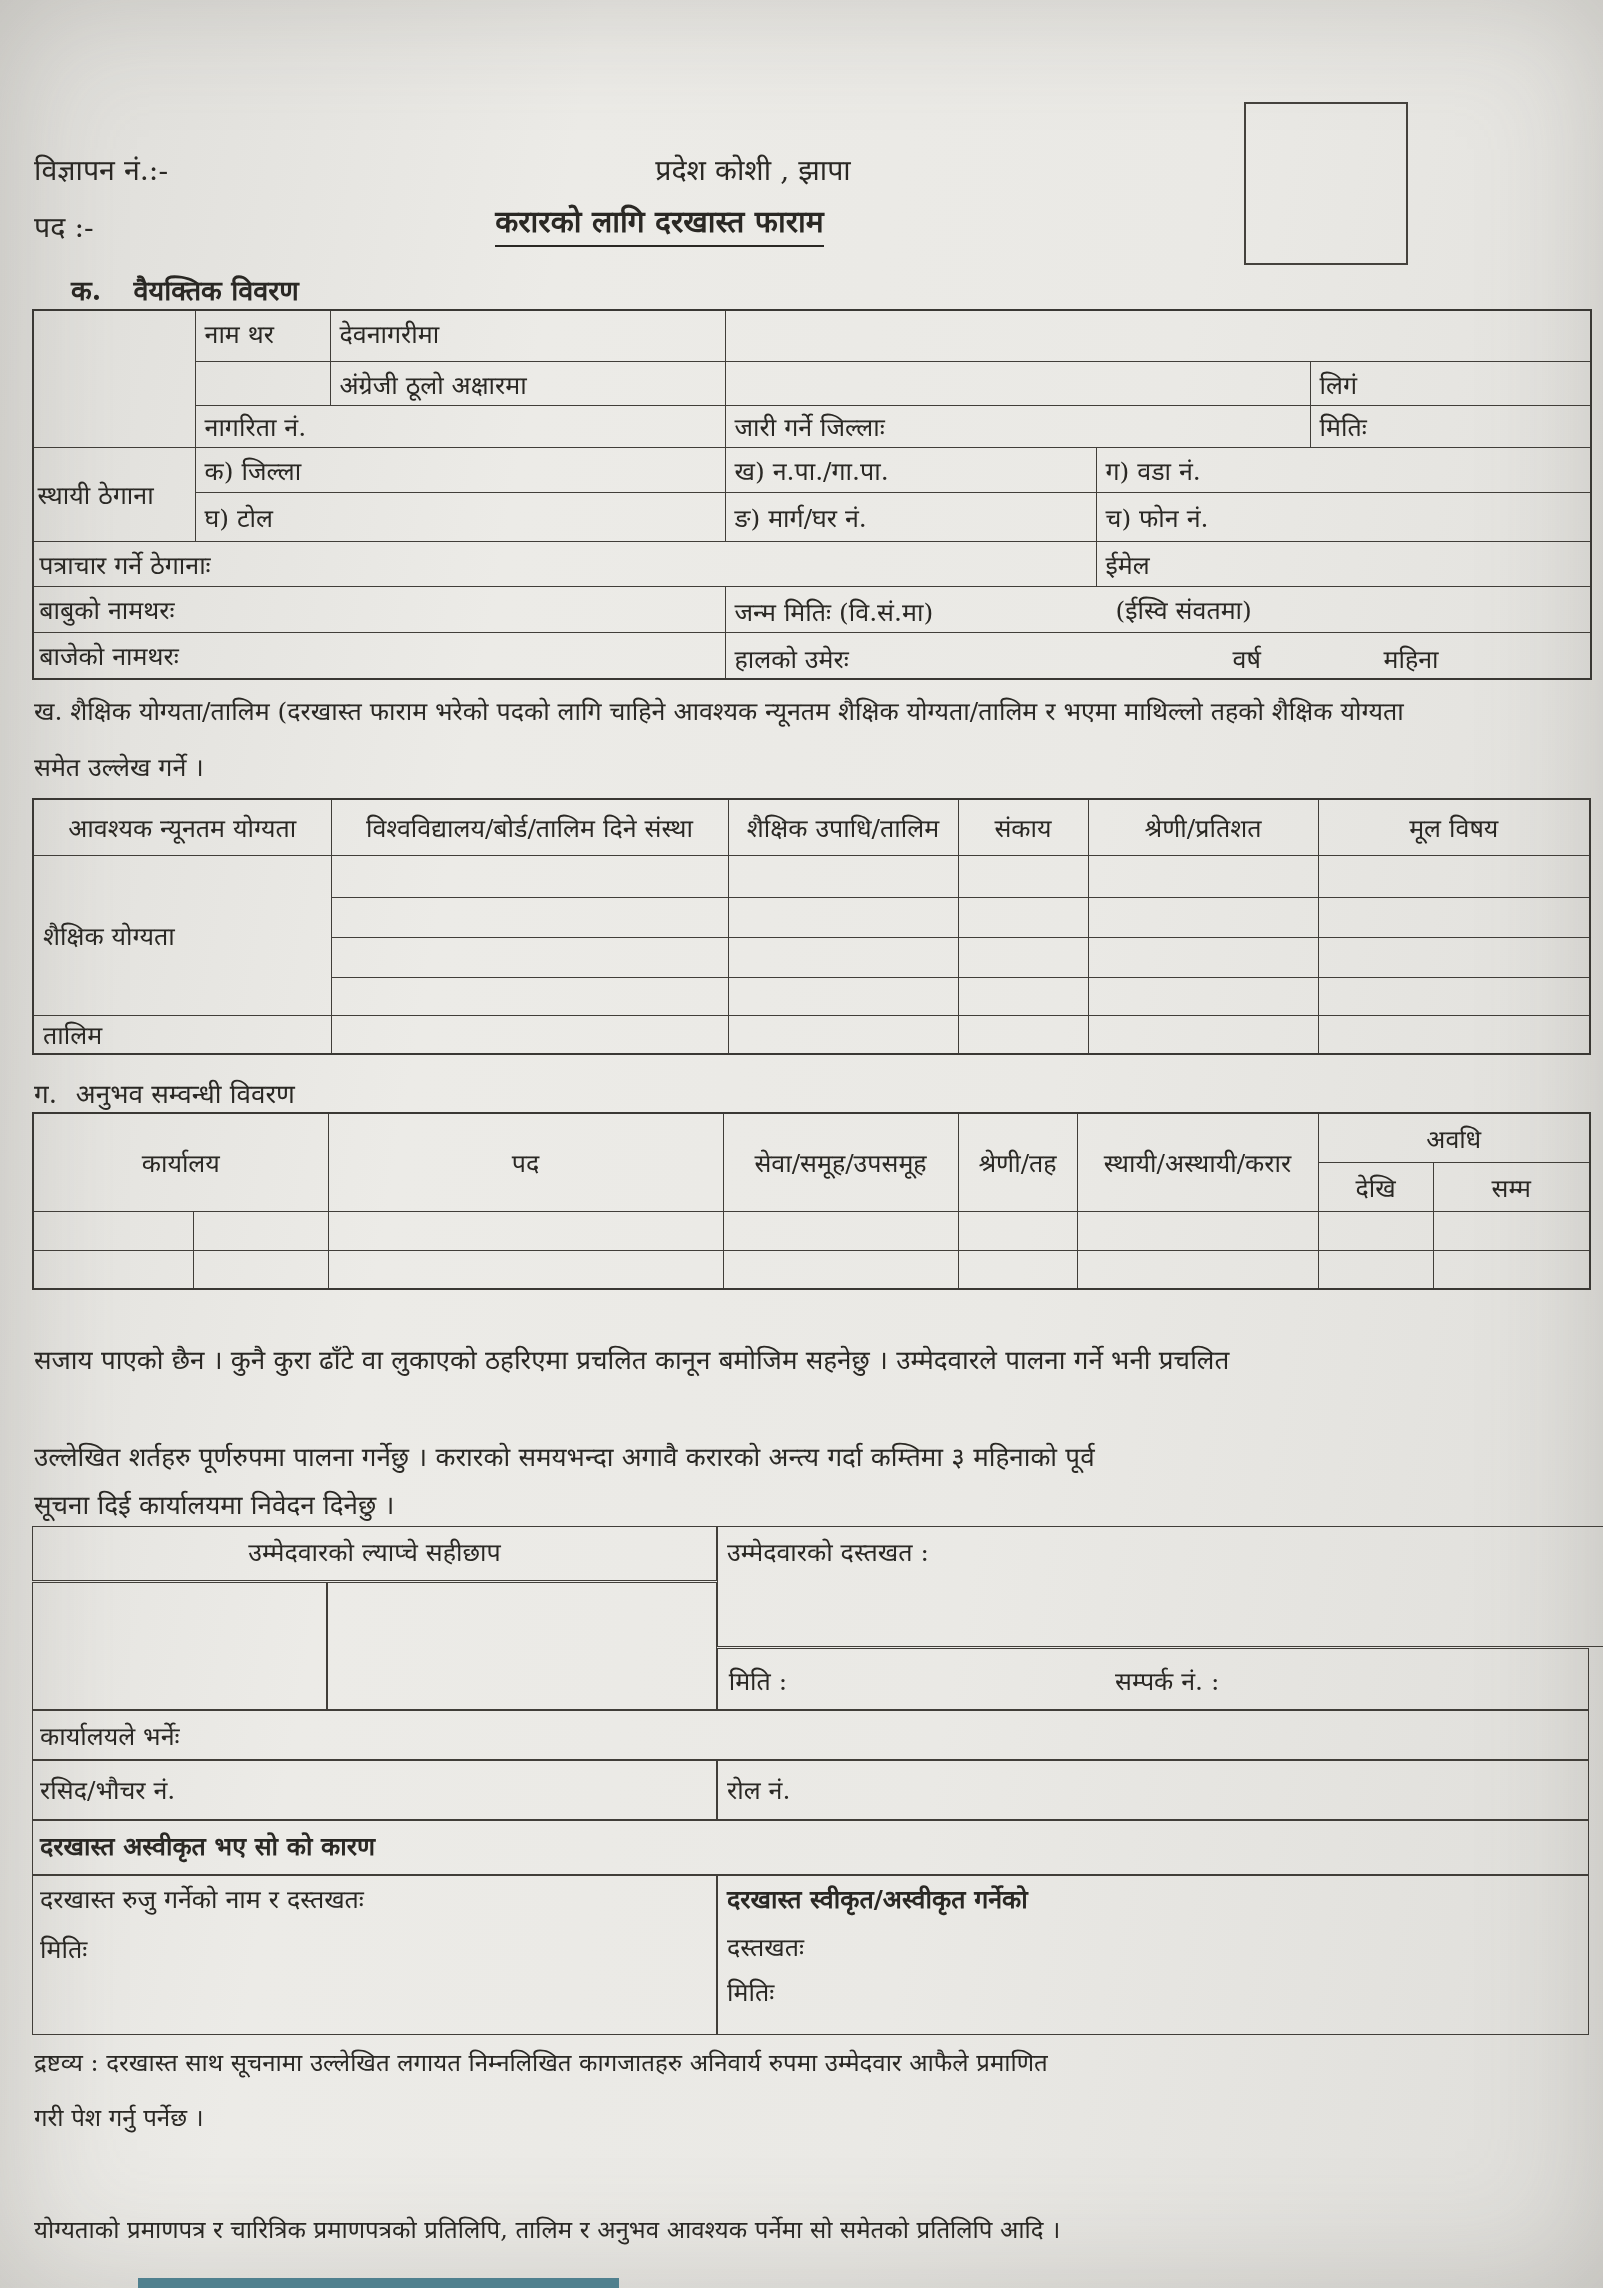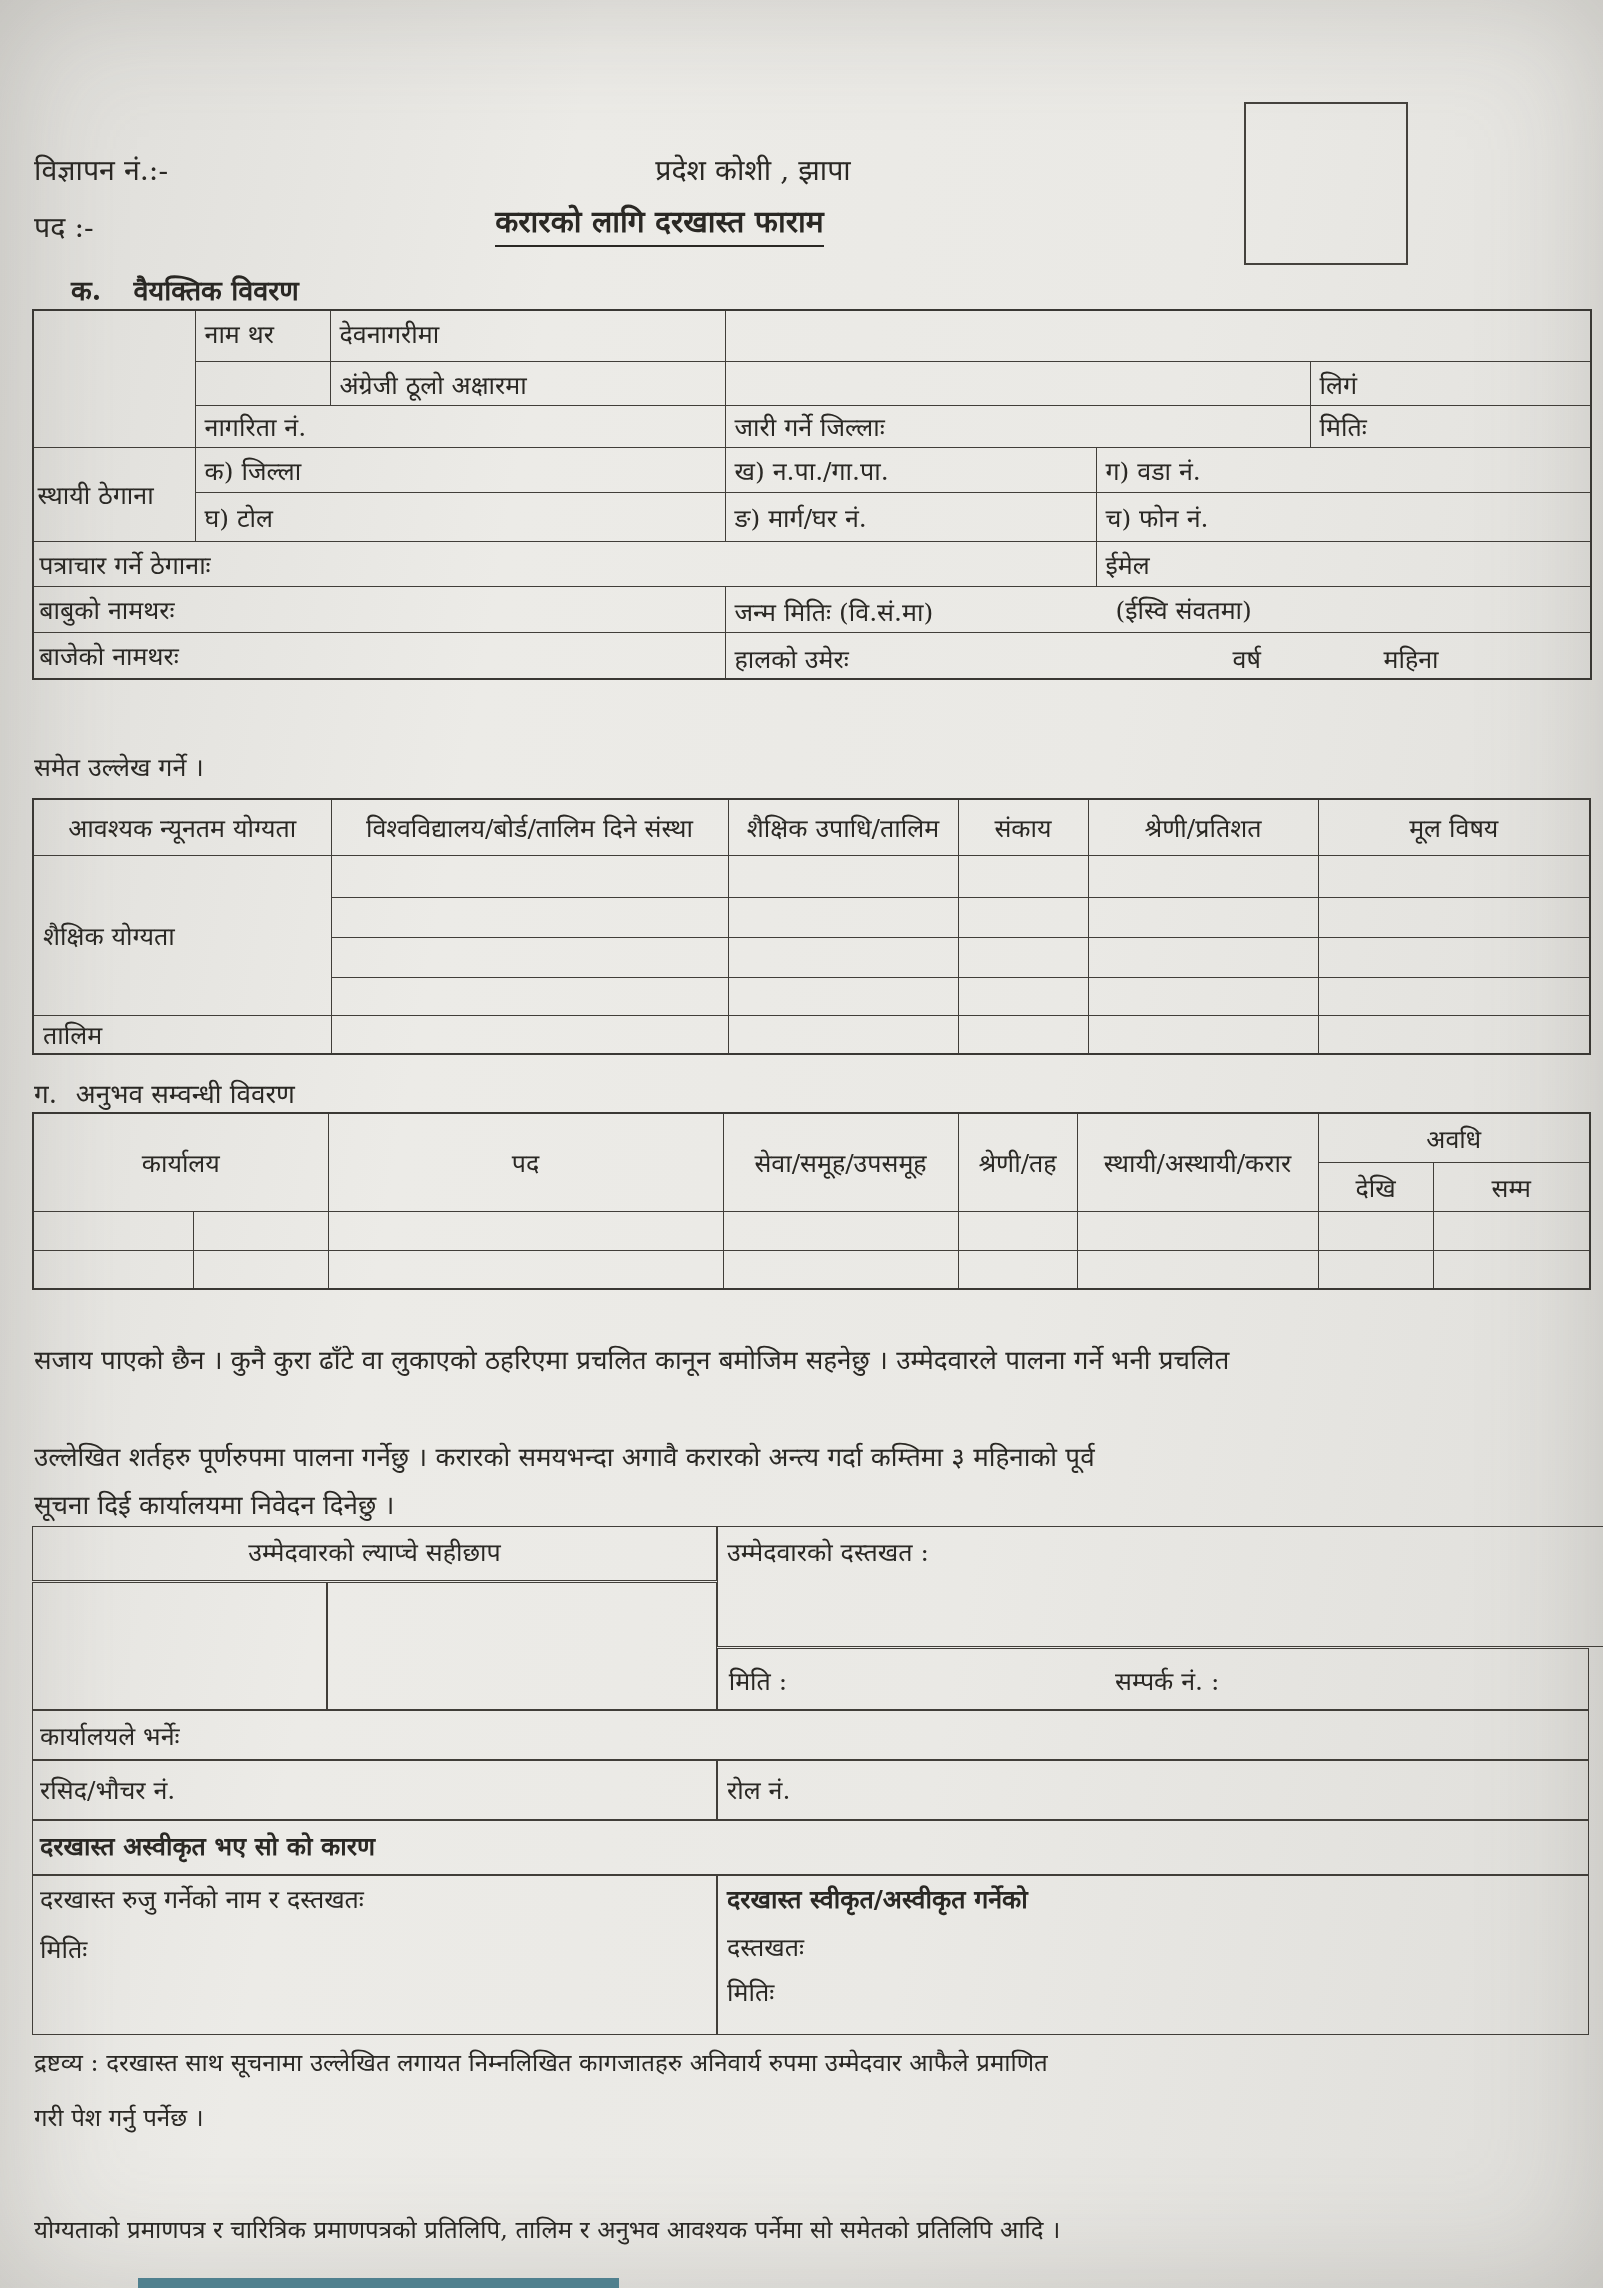--- a/index.html
+++ b/index.html
@@ -102,20 +102,21 @@
       <td colspan="3" style="padding-left:5.3px;">बाजेको नामथरः</td>
       <td colspan="3" class="rel">
         <span class="fl" style="left:9px;top:8px;">हालको उमेरः</span>
         <span class="fl" style="left:507px;top:8px;">वर्ष</span>
         <span class="fl" style="left:658px;top:8px;">महिना</span>
       </td>
     </tr>
   </tbody>
     </table>
 
+  <div class="line" style="left:34px;top:693px;font-size:25px;">ख. शैक्षिक योग्यता/तालिम (दरखास्त फाराम भरेको पदको लागि चाहिने आवश्यक न्यूनतम शैक्षिक योग्यता/तालिम र भएमा माथिल्लो तहको शैक्षिक योग्यता</div>
   <div class="line" style="left:34px;top:749px;font-size:25px;">समेत उल्लेख गर्ने ।</div>
 
   <table class="abs" style="left:32px;top:798px;width:1557px;">
     <colgroup>
         <col style="width:298px">
         <col style="width:397px">
         <col style="width:230px">
         <col style="width:130px">
         <col style="width:230px">
         <col style="width:272px">

